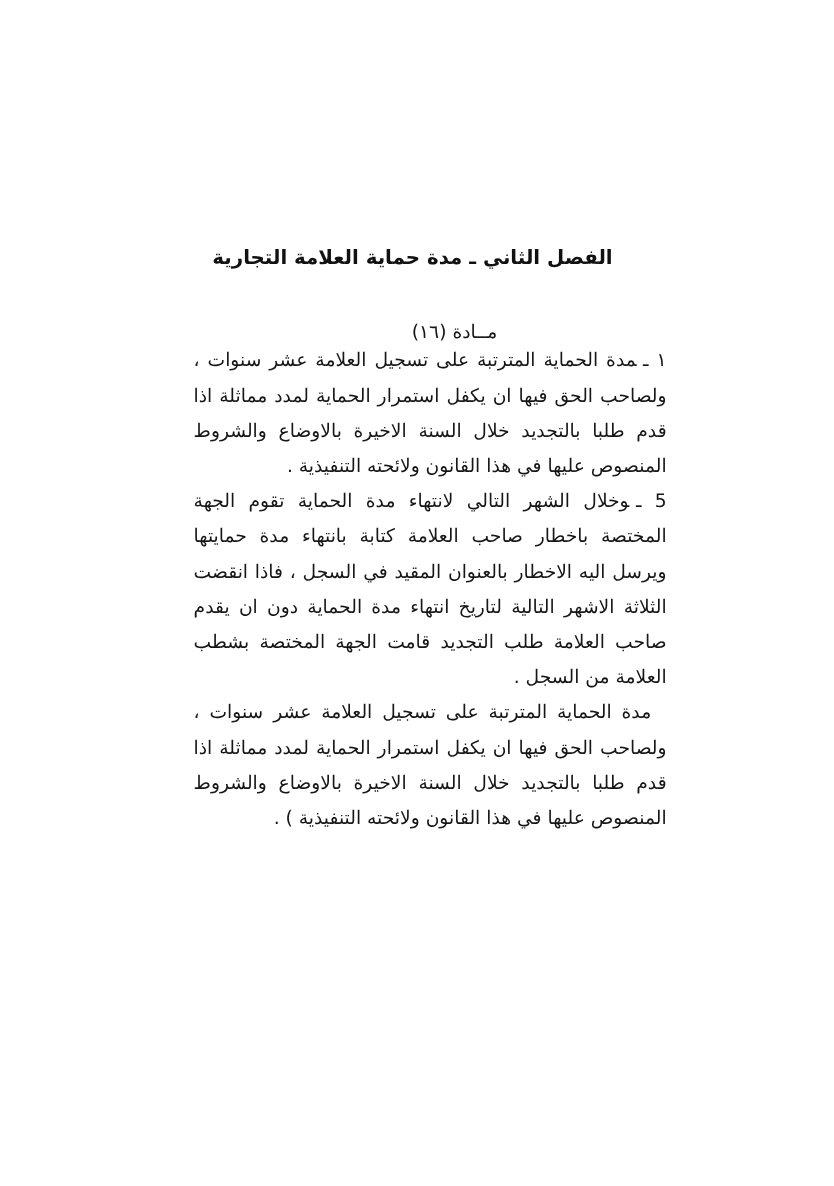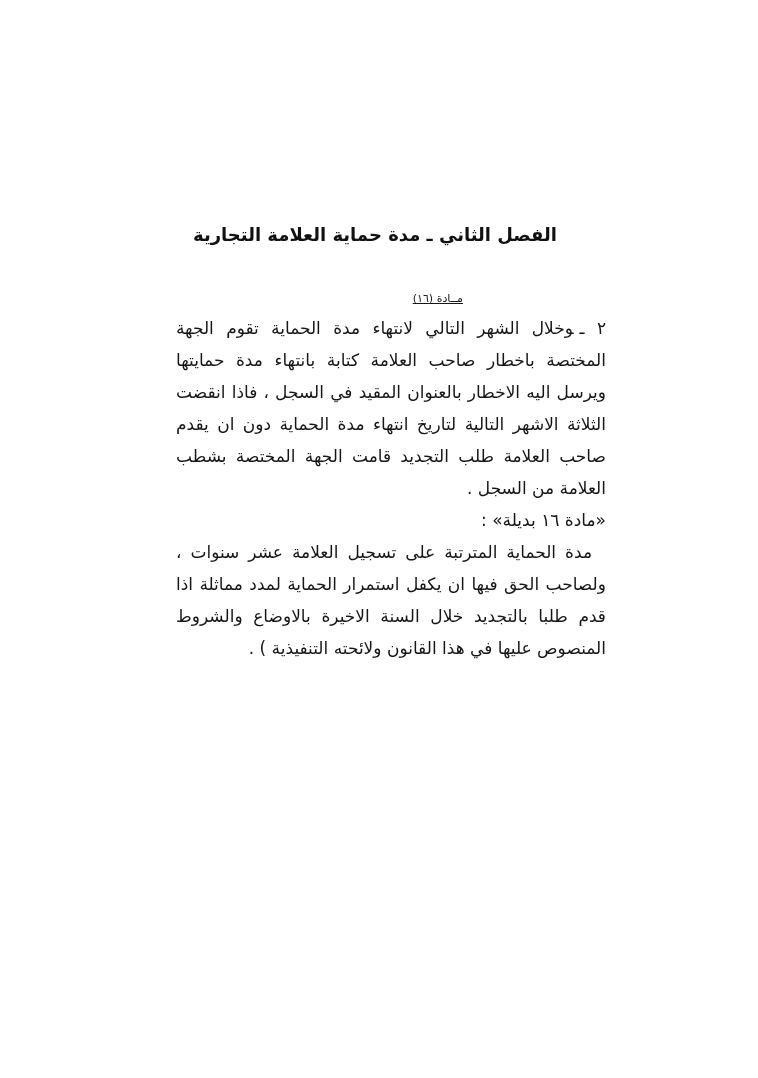--- a/index.html
+++ b/index.html
@@ -25,25 +25,24 @@
     text-align: center;
     font-size: 18px;
     font-weight: bold;
     white-space: nowrap;
     letter-spacing: 0.2px;
     color: #111111;
   }
   .article-heading {
     position: absolute;
     top: 292px;
-    right: 295px;
-    font-size: 11px;
+    right: 306px;
+    font-size: 17px;
     white-space: nowrap;
     color: #161616;
-    text-decoration: underline;
   }
   .content {
     position: absolute;
     top: 312px;
     right: 152px;
     width: 430px;
     font-size: 17px;
     line-height: 32px;
     text-align: justify;
     direction: rtl;
@@ -85,24 +84,24 @@
 <body>
 
 <div class="page">
 
   <div class="chapter-title">الفصل الثاني ـ مدة حماية العلامة التجارية</div>
 
   <div class="article-heading">مــادة (١٦)</div>
 
   <div class="content">
 
+    <p><span class="item-number">١ ـ</span><span>مدة الحماية المترتبة على تسجيل العلامة عشر سنوات ، ولصاحب الحق فيها ان يكفل استمرار الحماية لمدد مماثلة اذا قدم طلبا بالتجديد خلال السنة الاخيرة بالاوضاع والشروط المنصوص عليها في هذا القانون ولائحته التنفيذية .</span></p>
 
-    <p><span class="item-number">٢ ـ</span><span>وخلال الشهر التالي لانتهاء مدة الحماية تقوم الجهة المختصة باخطار صاحب العلامة كتابة بانتهاء مدة حمايتها ويرسل اليه الاخطار بالعنوان المقيد في السجل ، فاذا انقضت الثلاثة الاشهر التالية لتاريخ انتهاء مدة الحماية دون ان يقدم صاحب العلامة طلب التجديد قامت الجهة المختصة بشطب العلامة من السجل .</span></p>
+    <p><span class="item-number">5 ـ</span><span>وخلال الشهر التالي لانتهاء مدة الحماية تقوم الجهة المختصة باخطار صاحب العلامة كتابة بانتهاء مدة حمايتها ويرسل اليه الاخطار بالعنوان المقيد في السجل ، فاذا انقضت الثلاثة الاشهر التالية لتاريخ انتهاء مدة الحماية دون ان يقدم صاحب العلامة طلب التجديد قامت الجهة المختصة بشطب العلامة من السجل .</span></p>
 
-    <p class="alt-heading">«مادة ١٦ بديلة» :</p>
 
     <p class="alt-paragraph">مدة الحماية المترتبة على تسجيل العلامة عشر سنوات ، ولصاحب الحق فيها ان يكفل استمرار الحماية لمدد مماثلة اذا قدم طلبا بالتجديد خلال السنة الاخيرة بالاوضاع والشروط المنصوص عليها في هذا القانون ولائحته التنفيذية ) .</p>
 
   </div>
 
   <div class="scan-speck"></div>
 
   <div class="page-number">١٦</div>
 
 </div>

